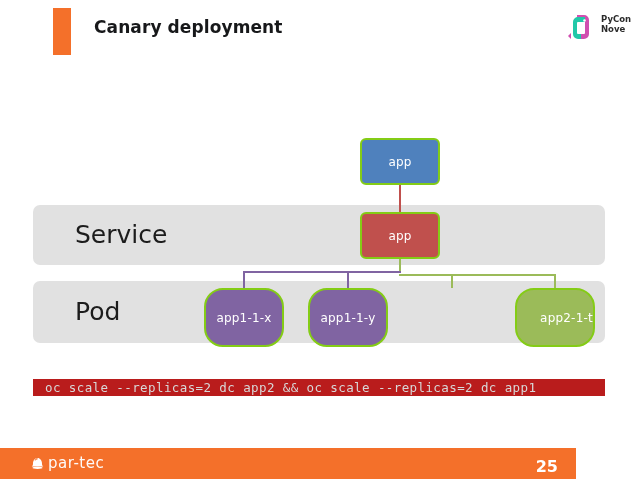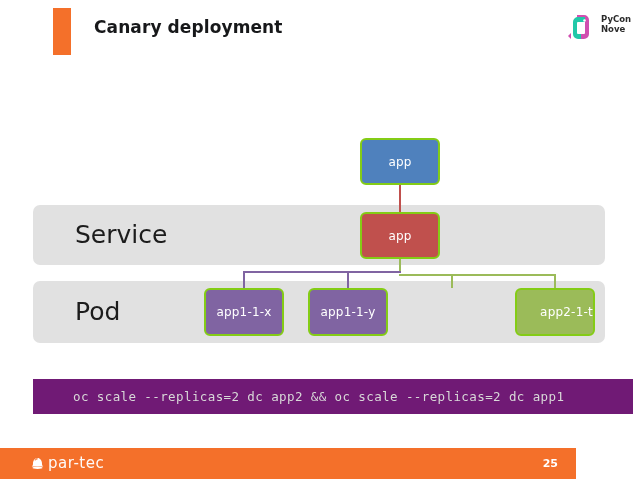--- a/index.html
+++ b/index.html
@@ -115,21 +115,21 @@
     font-size: 12px;
   }
   .node-service-app {
     left: 360px; top: 212px;
     width: 80px; height: 47px;
     background: #c0504d;
     font-size: 12px;
   }
   .node-pod {
     top: 288px;
-    width: 80px; height: 48px;
+    width: 80px; height: 59px; border-radius: 19px;
   }
   .pod-0 { left: 204px; background: #8064a2; }
   .pod-1 { left: 308px; background: #8064a2; }
   .pod-2 { left: 412px; background: #9bbb59; }
   .pod-3 { left: 515px; background: #9bbb59; padding-left: 23px; }
 
   
   .conn {
     position: absolute;
   }
@@ -164,25 +164,24 @@
   }
   .drop-p0 { left: 243px; top: 271px; height: 17px; background: #8064a2; }
   .drop-p1 { left: 347px; top: 271px; height: 17px; background: #8064a2; }
   .drop-p2 { left: 451px; top: 274px; height: 14px; background: #9bbb59; }
   .drop-p3 { left: 554px; top: 274px; height: 14px; background: #9bbb59; }
 
   
   .command-bar {
     position: absolute;
     left: 33px; top: 379px;
-    width: 572px; height: 35px;
-    background: #701a75;
+    width: 572px; height: 17px;
+    background: #b91c1c;
     display: flex;
     align-items: center;
-    padding-left: 28px;
   }
   .command-text {
     padding-left: 12px;
     color: #d8d8d8;
     font-family: "DejaVu Sans Mono", "Liberation Mono", monospace;
     font-size: 12.5px;
     letter-spacing: 0.4px;
     white-space: nowrap;
   }
 
@@ -207,21 +206,21 @@
   .partec-word {
     font-size: 15px;
     color: #ffffff;
     font-family: "DejaVu Sans", "Liberation Sans", sans-serif;
     letter-spacing: 0.5px;
     opacity: 0.97;
   }
   .page-number {
     position: absolute;
     right: 18px; top: 9px;
-    font-size: 11px;
+    font-size: 16px;
     font-weight: bold;
     color: #ffffff;
   }
 </style>
 </head>
 <body>
 
 <div class="header">
   <div class="accent-bar"></div>
   <div class="slide-title">Canary deployment</div>

